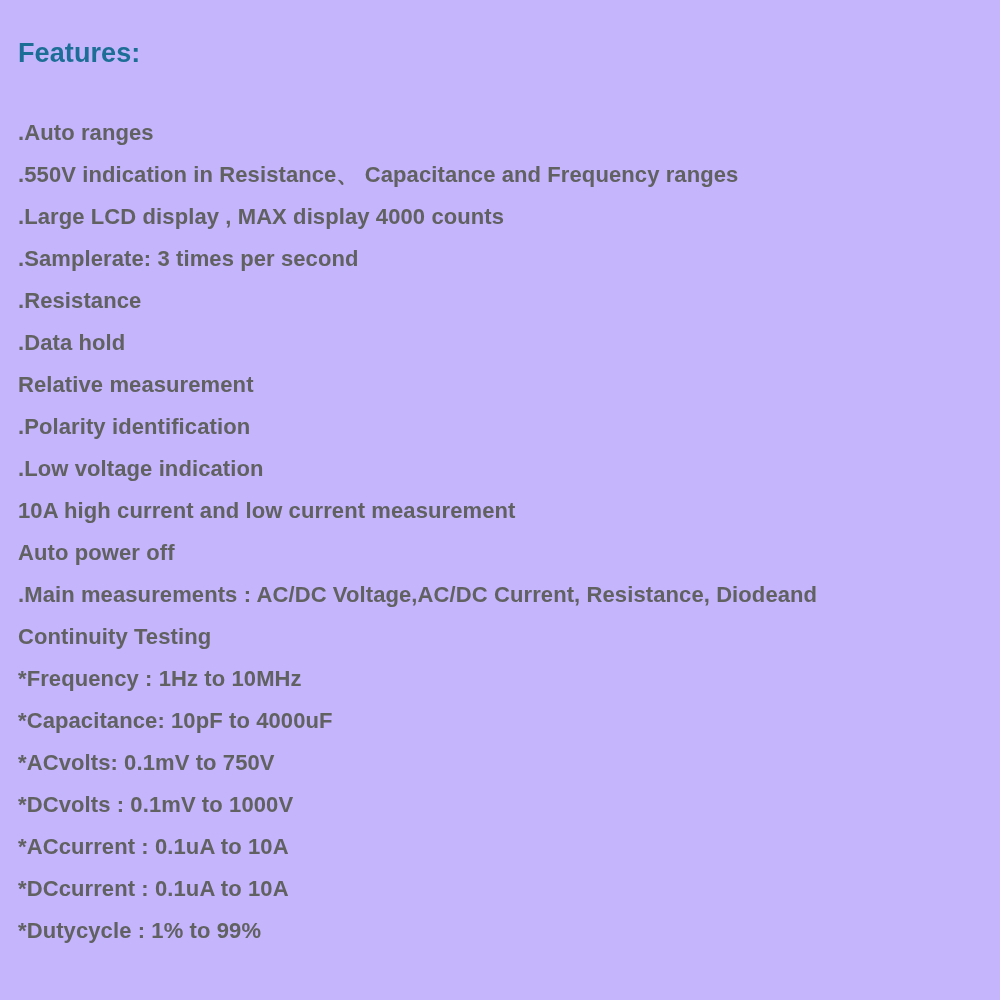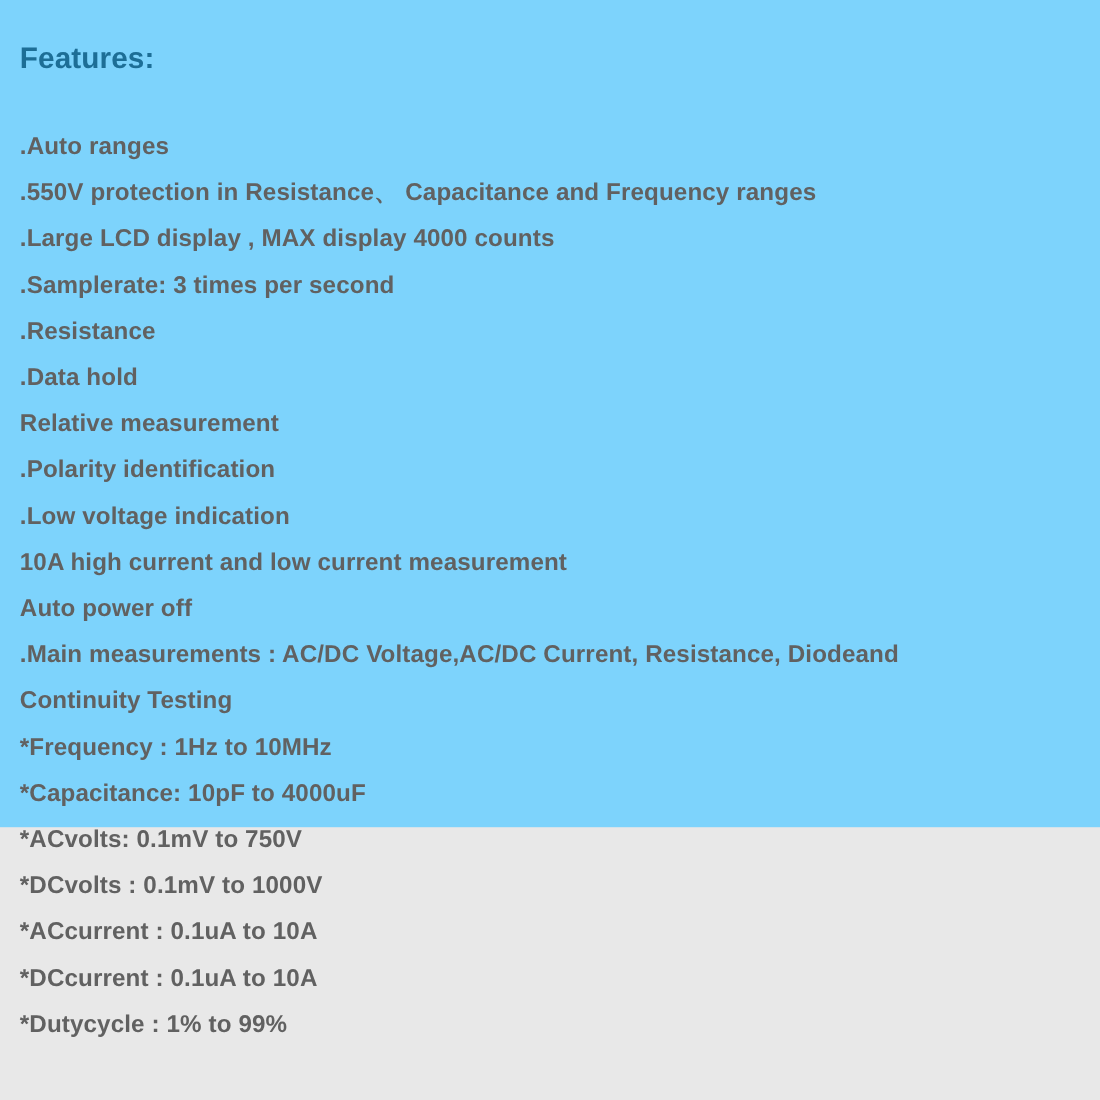--- a/index.html
+++ b/index.html
@@ -9,22 +9,22 @@
   body {
     width: 1000px;
     height: 1000px;
     background: #e8e8e8;
     font-family: "Liberation Sans", sans-serif;
     overflow: hidden;
   }
   #page {
     position: relative;
     width: 1000px;
-    height: 752px;
-    background: #7dd3fc;
+    height: 1000px;
+    background: #c4b5fd;
     box-sizing: border-box;
     padding: 12px 18px;
   }
   #features-heading {
     position: absolute;
     left: 18px;
     top: 36px;
     margin: 0;
     font-size: 27px;
     font-weight: bold;
@@ -54,21 +54,21 @@
 </style>
 </head>
 <body>
 
 <div id="page">
 
   <h1 id="features-heading">Features:</h1>
 
   <ul id="features-list">
     <li class="feature-line">.Auto ranges</li>
-    <li class="feature-line">.550V protection in Resistance、 Capacitance and Frequency ranges</li>
+    <li class="feature-line">.550V indication in Resistance、 Capacitance and Frequency ranges</li>
     <li class="feature-line">.Large LCD display , MAX display 4000 counts</li>
     <li class="feature-line">.Samplerate: 3 times per second</li>
     <li class="feature-line">.Resistance</li>
     <li class="feature-line">.Data hold</li>
     <li class="feature-line">Relative measurement</li>
     <li class="feature-line">.Polarity identification</li>
     <li class="feature-line">.Low voltage indication</li>
     <li class="feature-line">10A high current and low current measurement</li>
     <li class="feature-line">Auto power off</li>
     <li class="feature-line">.Main measurements : AC/DC Voltage,AC/DC Current, Resistance, Diodeand</li>

